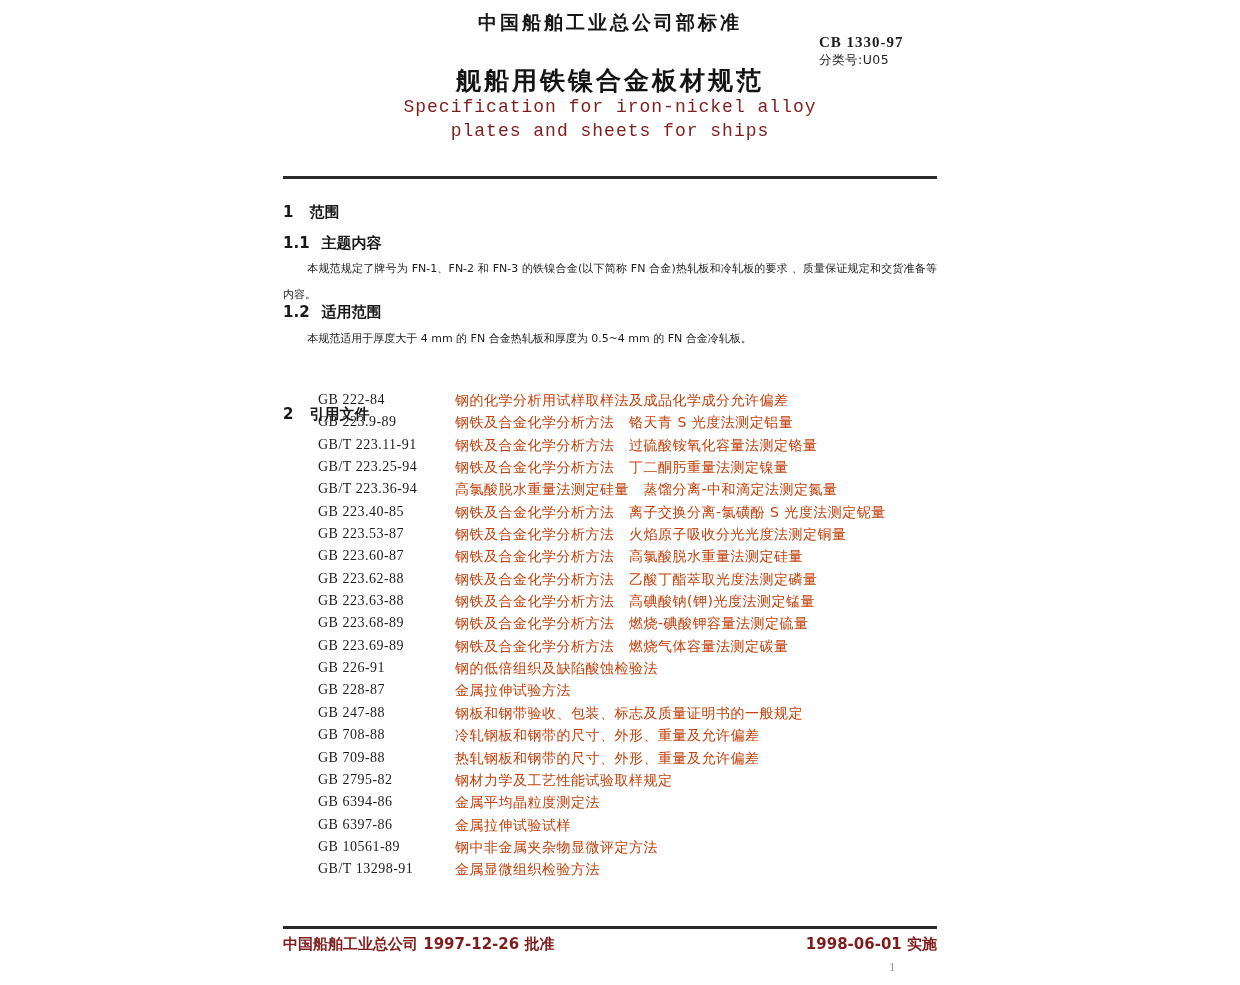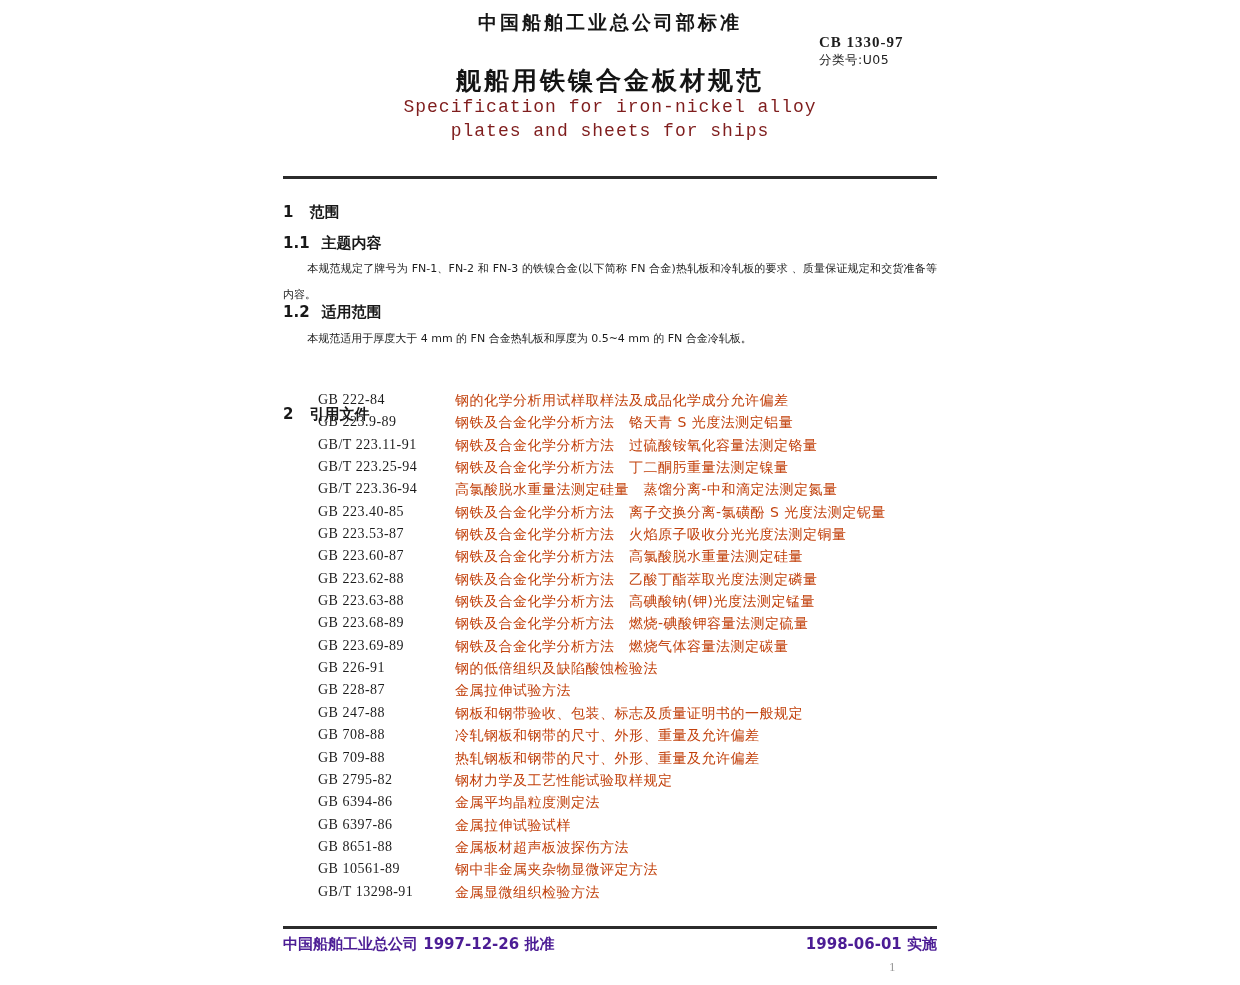--- a/index.html
+++ b/index.html
@@ -134,21 +134,21 @@
   }
   .footer-row {
     position: absolute;
     top: 935px;
     left: 0;
     width: 100%;
     display: flex;
     justify-content: space-between;
     font-size: 15px;
     font-weight: 700;
-    color: #4c1d95;
+    color: #7f1d1d;
     white-space: nowrap;
   }
   .page-num {
     position: absolute;
     top: 959px;
     left: 606px;
     font-size: 13px;
     color: #9a9a9a;
     font-family: "Liberation Serif", "DejaVu Serif", serif;
   }
@@ -266,24 +266,20 @@
       </div>
     <div class="ref-row">
         <span class="ref-code">GB 6394-86</span>
         <span class="ref-title">金属平均晶粒度测定法</span>
       </div>
     <div class="ref-row">
         <span class="ref-code">GB 6397-86</span>
         <span class="ref-title">金属拉伸试验试样</span>
       </div>
     <div class="ref-row">
-        <span class="ref-code">GB 8651-88</span>
-        <span class="ref-title">金属板材超声板波探伤方法</span>
-      </div>
-    <div class="ref-row">
         <span class="ref-code">GB 10561-89</span>
         <span class="ref-title">钢中非金属夹杂物显微评定方法</span>
       </div>
     <div class="ref-row">
         <span class="ref-code">GB/T 13298-91</span>
         <span class="ref-title">金属显微组织检验方法</span>
       </div>
   </div>
 
   <div class="rule rule-bottom"></div>

